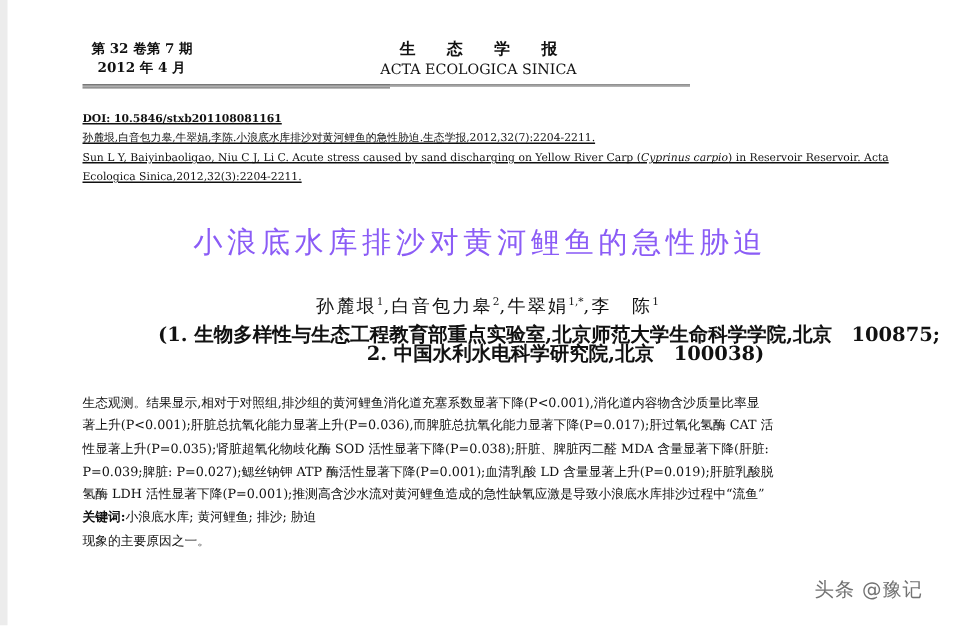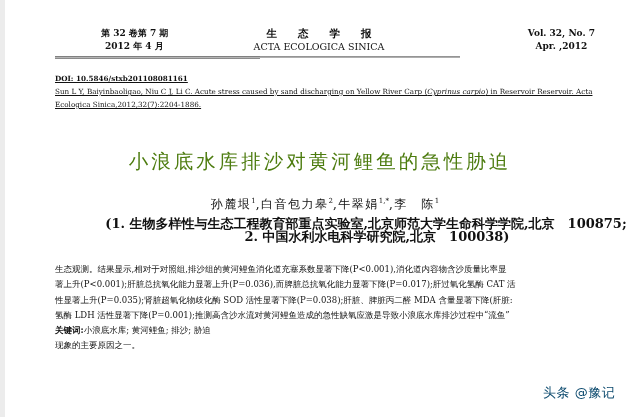--- a/index.html
+++ b/index.html
@@ -5,86 +5,84 @@
   html, body { margin: 0; padding: 0; }
   body {
     width: 640px; height: 417px; overflow: hidden; position: relative;
     background: #ffffff; color: #111;
     font-family: "DejaVu Serif", "Liberation Serif", serif;
   }
   .left-strip { position: absolute; left: 0; top: 0; width: 5px; height: 417px; background: #ececec; }
 
   .header { position: absolute; left: 55px; top: 27px; width: 540px; height: 30px; }
   .hdr-left, .hdr-center, .hdr-right { position: absolute; top: 0; font-size: 9px; line-height: 13px; font-weight: bold; }
-  .hdr-left { left: 6px; margin-left: 40px; }
+  .hdr-left { left: 6px; }
   .hdr-left .l2 { padding-left: 4px; }
   .hdr-center { left: 0; right: 12px; text-align: center; }
   .hdr-center .cn { letter-spacing: 21px; font-size: 10.5px; padding-left: 21px; }
   .hdr-center .en { font-weight: normal; font-size: 9.5px; }
   .hdr-right { right: 0; text-align: center; font-weight: bold; }
 
   .cite { position: absolute; left: 55px; top: 72px; width: 560px; font-size: 7.2px; line-height: 13px; text-decoration: underline; }
   .cite .doi { font-weight: bold; }
   .cite i { font-style: italic; }
 
   .title { position: absolute; left: 0; width: 640px; top: 148px; text-align: center;
-    font-family: "DejaVu Sans", "Liberation Sans", sans-serif; font-size: 19.5px; letter-spacing: 3px; color: #4d7c0f; }
+    font-family: "DejaVu Sans", "Liberation Sans", sans-serif; font-size: 19.5px; letter-spacing: 3px; color: #8b5cf6; }
   .authors { position: absolute; left: 0; width: 640px; top: 196px; text-align: center;
     font-size: 12px; letter-spacing: 1.5px; padding-left: 10px; box-sizing: border-box; }
   .authors sup { font-size: 7px; letter-spacing: 0; }
   .affil { position: absolute; left: 0; width: 640px; text-align: center; font-size: 13px; line-height: 12px; font-weight: bold; margin-left: 35px; }
   .affil1 { top: 218px; padding-left: 22px; box-sizing: border-box; }
   .affil2 { top: 231px; padding-left: 44px; box-sizing: border-box; }
 
   .abstract { position: absolute; left: 55px; top: 262px; width: 545px; font-size: 8.5px; line-height: 15.3px; }
   .abstract .line { white-space: nowrap; }
   .abstract b { font-weight: bold; }
 
   .watermark { position: absolute; left: 543px; top: 384px; font-family: "DejaVu Sans", "Liberation Sans", sans-serif;
-    font-size: 13px; color: #0c4a6e; letter-spacing: 0.5px; }
+    font-size: 13px; color: #737373; letter-spacing: 0.5px; }
 </style>
 </head>
 <body>
 
 <div class="left-strip"></div>
 
 <div class="header">
   <div class="hdr-left">
     <div>第 32 卷第 7 期</div>
     <div class="l2">2012 年 4 月</div>
   </div>
   <div class="hdr-center">
     <div class="cn">生态学报</div>
     <div class="en">ACTA ECOLOGICA SINICA</div>
   </div>
-  <div class="hdr-right">
-    <div>Vol. 32, No. 7</div>
-    <div>Apr. ,2012</div>
-  </div>
 </div>
 <div style="position:absolute;left:55px;top:56px;width:205px;height:3px;background:linear-gradient(#666,#b5b5b5 50%,#777);"></div>
 <div style="position:absolute;left:260px;top:56px;width:200px;height:2px;background:linear-gradient(#888,#bbb);"></div>
 
 <div class="cite">
   <div class="doi">DOI: 10.5846/stxb201108081161</div>
+  <div>孙麓垠,白音包力皋,牛翠娟,李陈.小浪底水库排沙对黄河鲤鱼的急性胁迫.生态学报,2012,32(7):2204-2211.</div>
   <div><span>Sun L Y, Baiyinbaoligao, Niu C J, Li C. Acute stress caused by sand discharging on Yellow River Carp (</span><i>Cyprinus carpio</i><span>) in Reservoir Reservoir. Acta</span></div>
-  <div>Ecologica Sinica,2012,32(7):2204-1886.</div>
+  <div>Ecologica Sinica,2012,32(3):2204-2211.</div>
 </div>
 
 <div class="title">小浪底水库排沙对黄河鲤鱼的急性胁迫</div>
 
 <div class="authors">
   <span>孙麓垠</span><sup>1</sup>,<span>白音包力皋</span><sup>2</sup>,<span>牛翠娟</span><sup>1,*</sup>,<span>李　陈</span><sup>1</sup>
 </div>
 
 <div class="affil affil1">(1. 生物多样性与生态工程教育部重点实验室,北京师范大学生命科学学院,北京　100875;</div>
 <div class="affil affil2">2. 中国水利水电科学研究院,北京　100038)</div>
 
 <div class="abstract">
   <div class="line">生态观测。结果显示,相对于对照组,排沙组的黄河鲤鱼消化道充塞系数显著下降(P&lt;0.001),消化道内容物含沙质量比率显</div>
   <div class="line">著上升(P&lt;0.001);肝脏总抗氧化能力显著上升(P=0.036),而脾脏总抗氧化能力显著下降(P=0.017);肝过氧化氢酶 CAT 活</div>
   <div class="line">性显著上升(P=0.035);肾脏超氧化物歧化酶 SOD 活性显著下降(P=0.038);肝脏、脾脏丙二醛 MDA 含量显著下降(肝脏:</div>
+  <div class="line">P=0.039;脾脏: P=0.027);鳃丝钠钾 ATP 酶活性显著下降(P=0.001);血清乳酸 LD 含量显著上升(P=0.019);肝脏乳酸脱</div>
   <div class="line">氢酶 LDH 活性显著下降(P=0.001);推测高含沙水流对黄河鲤鱼造成的急性缺氧应激是导致小浪底水库排沙过程中“流鱼”</div>
   <div class="line"><b>关键词:</b><span>小浪底水库; 黄河鲤鱼; 排沙; 胁迫</span></div>
   <div class="line">现象的主要原因之一。</div>
 </div>
 
 <div class="watermark">头条 @豫记</div>
 
 </body></html>

